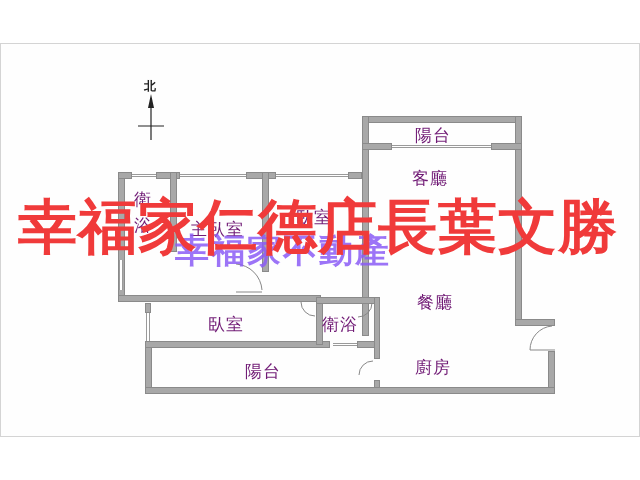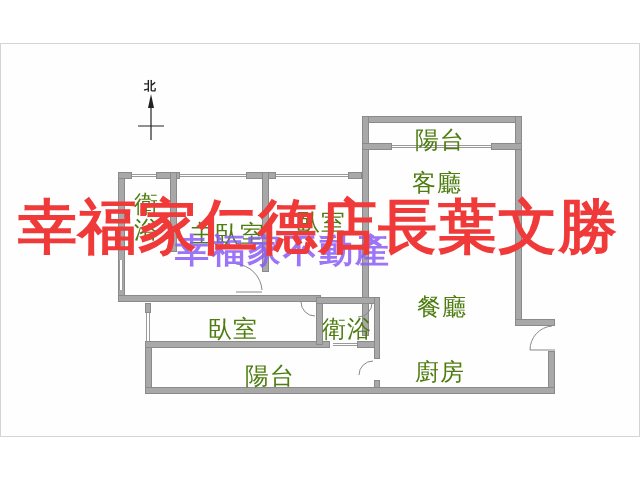--- a/index.html
+++ b/index.html
@@ -1,21 +1,21 @@
 <!DOCTYPE html>
 <html><head>
 <meta charset="utf-8">
 <style>
   html, body { margin:0; padding:0; background:#ffffff; }
   body { width:640px; height:480px; position:relative; overflow:hidden; font-family:"DejaVu Sans", sans-serif; }
   .frame { position:absolute; left:0; top:43px; width:638px; height:392px; border:1px solid #d4d4d4; background:#fefefe; }
   .wall { position:absolute; background:#a8a8a8; border:1px solid #8a8a8a; box-sizing:border-box; }
   .win { position:absolute; background:#ffffff; border-top:1px solid #9a9a9a; border-bottom:1px solid #9a9a9a; box-sizing:border-box; }
   .winv { position:absolute; background:#ffffff; border-left:1px solid #9a9a9a; border-right:1px solid #9a9a9a; box-sizing:border-box; }
-  .label { position:absolute; font-family:"DejaVu Sans", sans-serif; font-size:24px; color:#4d7c0f; letter-spacing:1px; white-space:nowrap; }
+  .label { position:absolute; font-family:"DejaVu Sans", sans-serif; font-size:17px; color:#701a75; letter-spacing:1px; white-space:nowrap; }
   .compass { position:absolute; left:136px; top:78px; width:32px; height:68px; }
   .compass .n { position:absolute; left:8px; top:0; font-size:12px; font-weight:bold; color:#222; }
   .ghost { position:absolute; left:175px; top:228px; font-size:34px; font-weight:bold; color:#8b5cf6; letter-spacing:2px; opacity:0.85; white-space:nowrap; }
   .watermark { position:absolute; left:18px; top:197px; width:610px; font-size:59px; font-weight:bold; color:#f03a3a; letter-spacing:1px; white-space:nowrap; line-height:1; }
   svg.doors { position:absolute; left:0; top:0; }
 </style>
 </head>
 <body>
 
 <div class="frame"></div>

